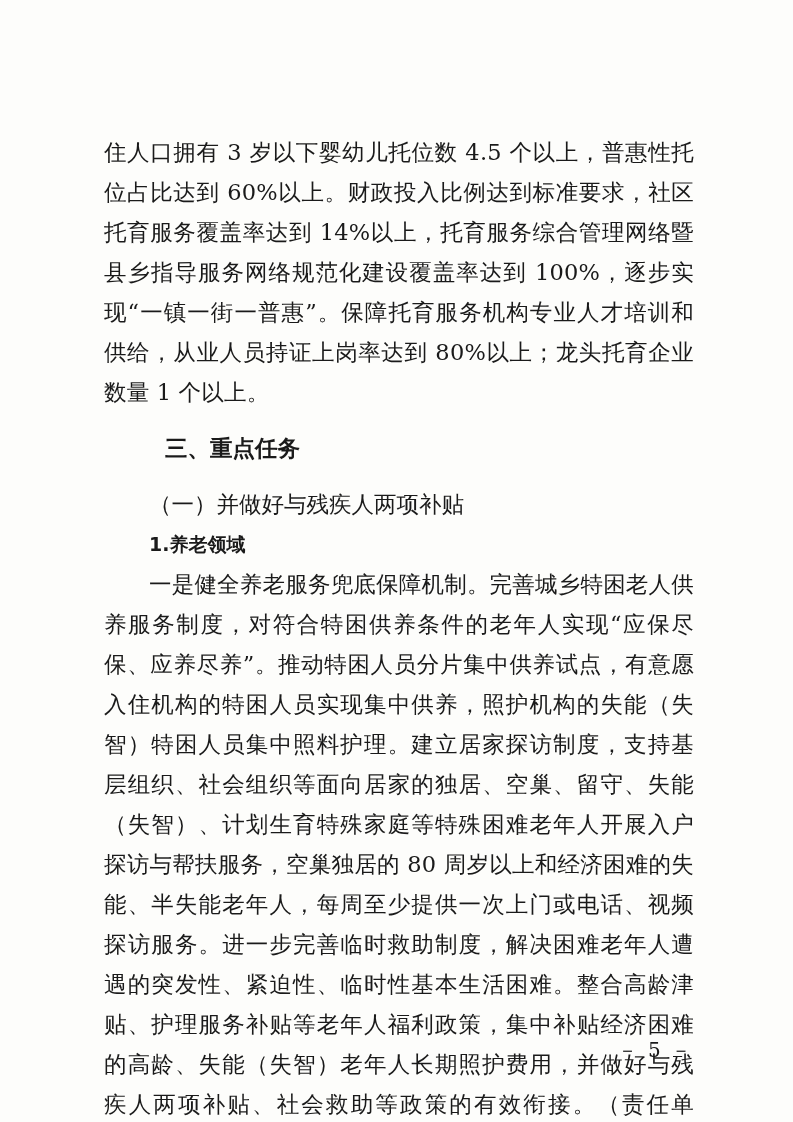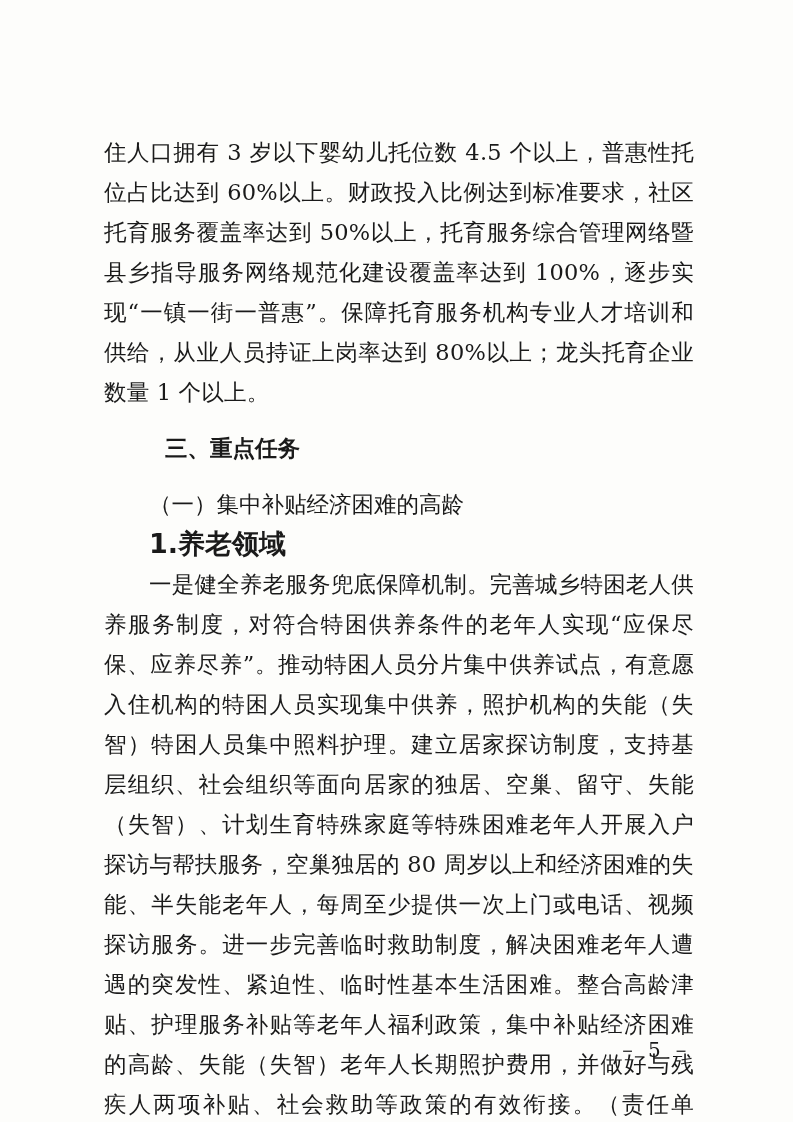--- a/index.html
+++ b/index.html
@@ -45,21 +45,21 @@
     text-indent: 45px;
     font-family: "DejaVu Sans", "Liberation Sans", sans-serif;
   }
   .subheading {
     font-size: 22.5px;
     line-height: 40px;
     margin: 0;
     text-indent: 45px;
   }
   .subheading-bold {
-    font-size: 27px;
+    font-size: 19px;
     line-height: 40px;
     margin: 0;
     font-weight: bold;
     text-indent: 45px;
     font-family: "DejaVu Sans", "Liberation Sans", sans-serif;
   }
   .page-number {
     position: absolute;
     right: 100px;
     bottom: 58px;
@@ -68,25 +68,25 @@
     color: #1a1a1a;
     letter-spacing: 2px;
   }
 </style>
 </head>
 <body>
 
 <div class="page">
   <div class="content">
 
-    <p class="para">住人口拥有 3 岁以下婴幼儿托位数 4.5 个以上，普惠性托位占比达到 60%以上。财政投入比例达到标准要求，社区托育服务覆盖率达到 50%以上，托育服务综合管理网络暨县乡指导服务网络规范化建设覆盖率达到 100%，逐步实现“一镇一街一普惠”。保障托育服务机构专业人才培训和供给，从业人员持证上岗率达到 80%以上；龙头托育企业数量 1 个以上。</p>
+    <p class="para">住人口拥有 3 岁以下婴幼儿托位数 4.5 个以上，普惠性托位占比达到 60%以上。财政投入比例达到标准要求，社区托育服务覆盖率达到 14%以上，托育服务综合管理网络暨县乡指导服务网络规范化建设覆盖率达到 100%，逐步实现“一镇一街一普惠”。保障托育服务机构专业人才培训和供给，从业人员持证上岗率达到 80%以上；龙头托育企业数量 1 个以上。</p>
 
     <p class="heading">三、重点任务</p>
 
-    <p class="subheading">（一）集中补贴经济困难的高龄</p>
+    <p class="subheading">（一）并做好与残疾人两项补贴</p>
 
     <p class="subheading-bold">1.养老领域</p>
 
     <p class="para indent">一是健全养老服务兜底保障机制。完善城乡特困老人供养服务制度，对符合特困供养条件的老年人实现“应保尽保、应养尽养”。推动特困人员分片集中供养试点，有意愿入住机构的特困人员实现集中供养，照护机构的失能（失智）特困人员集中照料护理。建立居家探访制度，支持基层组织、社会组织等面向居家的独居、空巢、留守、失能（失智）、计划生育特殊家庭等特殊困难老年人开展入户探访与帮扶服务，空巢独居的 80 周岁以上和经济困难的失能、半失能老年人，每周至少提供一次上门或电话、视频探访服务。进一步完善临时救助制度，解决困难老年人遭遇的突发性、紧迫性、临时性基本生活困难。整合高龄津贴、护理服务补贴等老年人福利政策，集中补贴经济困难的高龄、失能（失智）老年人长期照护费用，并做好与残疾人两项补贴、社会救助等政策的有效衔接。（责任单位：民政局、财政局、卫健局、残联、妇联，各镇街）</p>
 
   </div>
 
   <div class="page-number">－ 5 －</div>
 </div>
 

